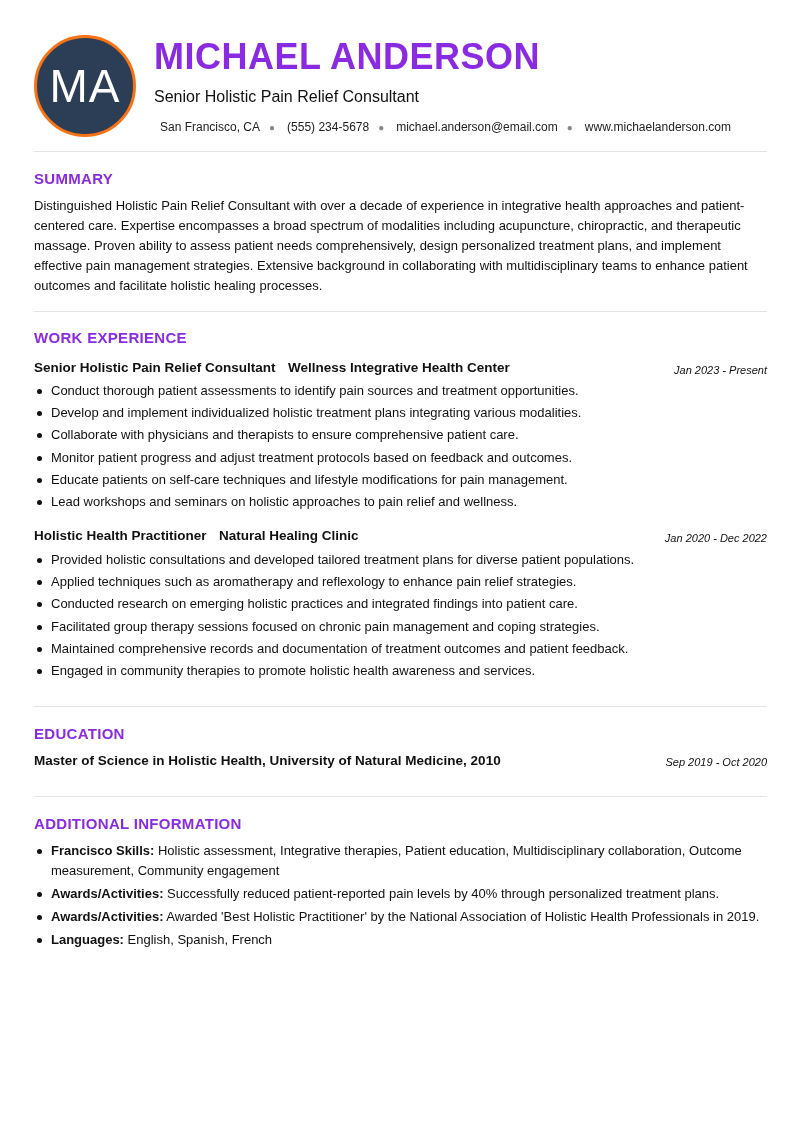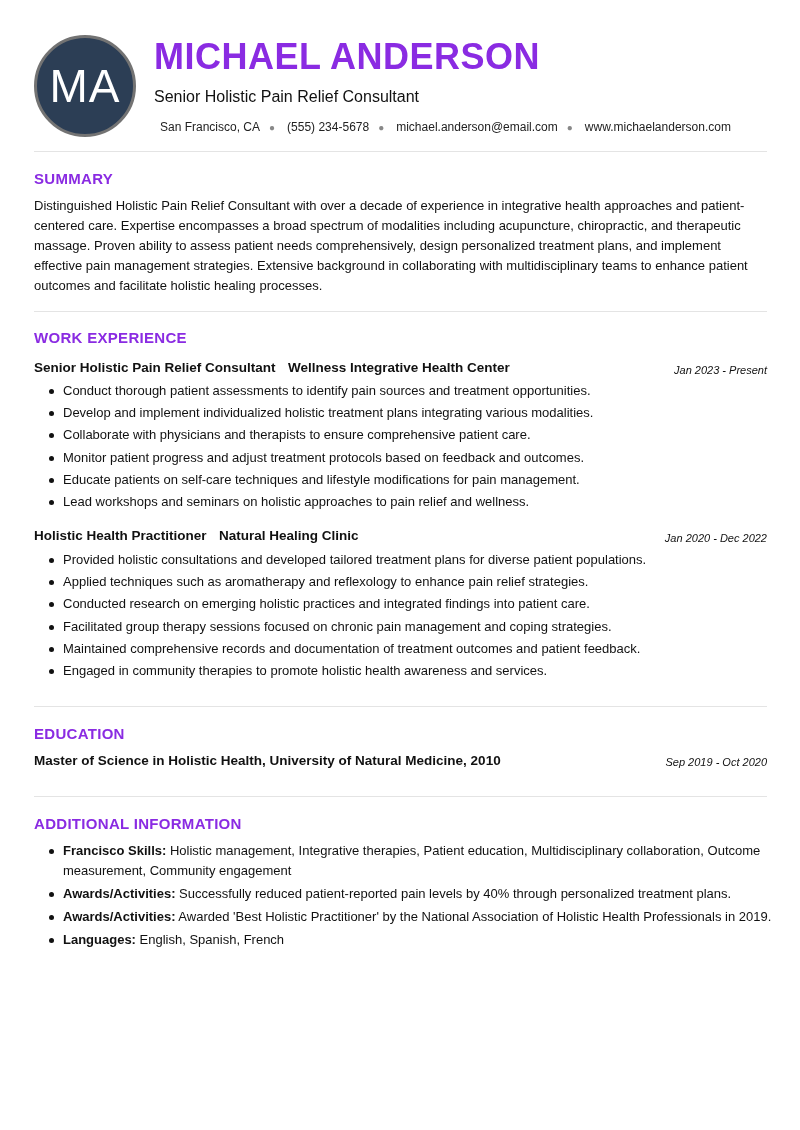--- a/index.html
+++ b/index.html
@@ -1,36 +1,36 @@
 <!DOCTYPE html>
 <html><head>
   <meta charset="utf-8">
   <style>
     * { box-sizing: border-box; margin: 0; padding: 0; }
     html, body { width: 800px; height: 1130px; background: #ffffff; }
     body { font-family: "Liberation Sans", sans-serif; color: #111111; position: relative; overflow: hidden; }
 
     .header { position: absolute; left: 0; top: 0; width: 800px; height: 152px; }
-    .avatar { position: absolute; left: 34px; top: 35px; width: 102px; height: 102px; border-radius: 50%; background: #2c3e55; border: 3px solid #737373; display: flex; align-items: center; justify-content: center; }
+    .avatar { position: absolute; left: 34px; top: 35px; width: 102px; height: 102px; border-radius: 50%; background: #2c3e55; border: 3px solid #f97316; display: flex; align-items: center; justify-content: center; }
     .avatar span { color: #ffffff; font-size: 46px; font-weight: 400; letter-spacing: 1px; }
     .name { position: absolute; left: 154px; top: 36px; font-size: 36px; font-weight: 700; color: #8a2be2; letter-spacing: 0.5px; }
     .title { position: absolute; left: 154px; top: 88px; font-size: 16px; color: #111; }
     .contact { position: absolute; left: 160px; top: 120px; display: flex; align-items: center; font-size: 12px; color: #222; }
     .contact .sep { margin: 0 12px 0 9px; color: #888; font-size: 10px; }
     .rule { position: absolute; left: 34px; width: 733px; height: 1px; background: #e4e4e4; }
 
     .section-title { position: absolute; left: 34px; font-size: 15px; font-weight: 700; color: #8a2be2; letter-spacing: 0.3px; }
     .para { position: absolute; left: 34px; width: 735px; font-size: 13px; line-height: 20px; color: #111; }
 
     .job-head { position: absolute; left: 34px; width: 733px; display: flex; justify-content: space-between; align-items: flex-end; }
     .job-head .role { font-size: 13.5px; font-weight: 700; }
     .job-head .company { font-size: 13.5px; font-weight: 700; margin-left: 8px; }
     .job-head .dates { font-size: 11px; font-style: italic; color: #111; }
 
-    ul.bullets { position: absolute; left: 46px; width: 733px; list-style: none; }
+    ul.bullets { position: absolute; left: 34px; width: 733px; list-style: none; }
     ul.bullets li { position: relative; padding-left: 17px; font-size: 13px; line-height: 22.2px; color: #111; }
     ul.bullets li::before { content: ""; position: absolute; left: 3px; top: 9px; width: 5px; height: 5px; border-radius: 50%; background: #111; }
 
     ul.info li { line-height: 20px; margin-bottom: 3px; }
     ul.info li::before { top: 8px; }
     .lbl { font-weight: 700; }
   </style>
 </head>
 <body>
 
@@ -93,17 +93,17 @@
 
 <div class="section-title" style="top:725px;text-align:right;">EDUCATION</div>
 <div class="job-head" style="top:753px;">
   <span class="role">Master of Science in Holistic Health, University of Natural Medicine, 2010</span>
   <span class="dates">Sep 2019 - Oct 2020</span>
 </div>
 <div class="rule" style="top:796px;"></div>
 
 <div class="section-title" style="top:815px;">ADDITIONAL INFORMATION</div>
 <ul class="bullets info" style="top:841px;">
-  <li><span class="lbl">Francisco Skills:</span><span> Holistic management, Integrative therapies, Patient education, Multidisciplinary collaboration, Outcome measurement, Community engagement</span></li>
+  <li><span class="lbl">Francisco Skills:</span><span> Holistic assessment, Integrative therapies, Patient education, Multidisciplinary collaboration, Outcome measurement, Community engagement</span></li>
   <li><span class="lbl">Awards/Activities:</span><span> Successfully reduced patient-reported pain levels by 40% through personalized treatment plans.</span></li>
   <li><span class="lbl">Awards/Activities:</span><span> Awarded 'Best Holistic Practitioner' by the National Association of Holistic Health Professionals in 2019.</span></li>
   <li><span class="lbl">Languages:</span><span> English,  Spanish,  French</span></li>
 </ul>
 
 </body></html>

